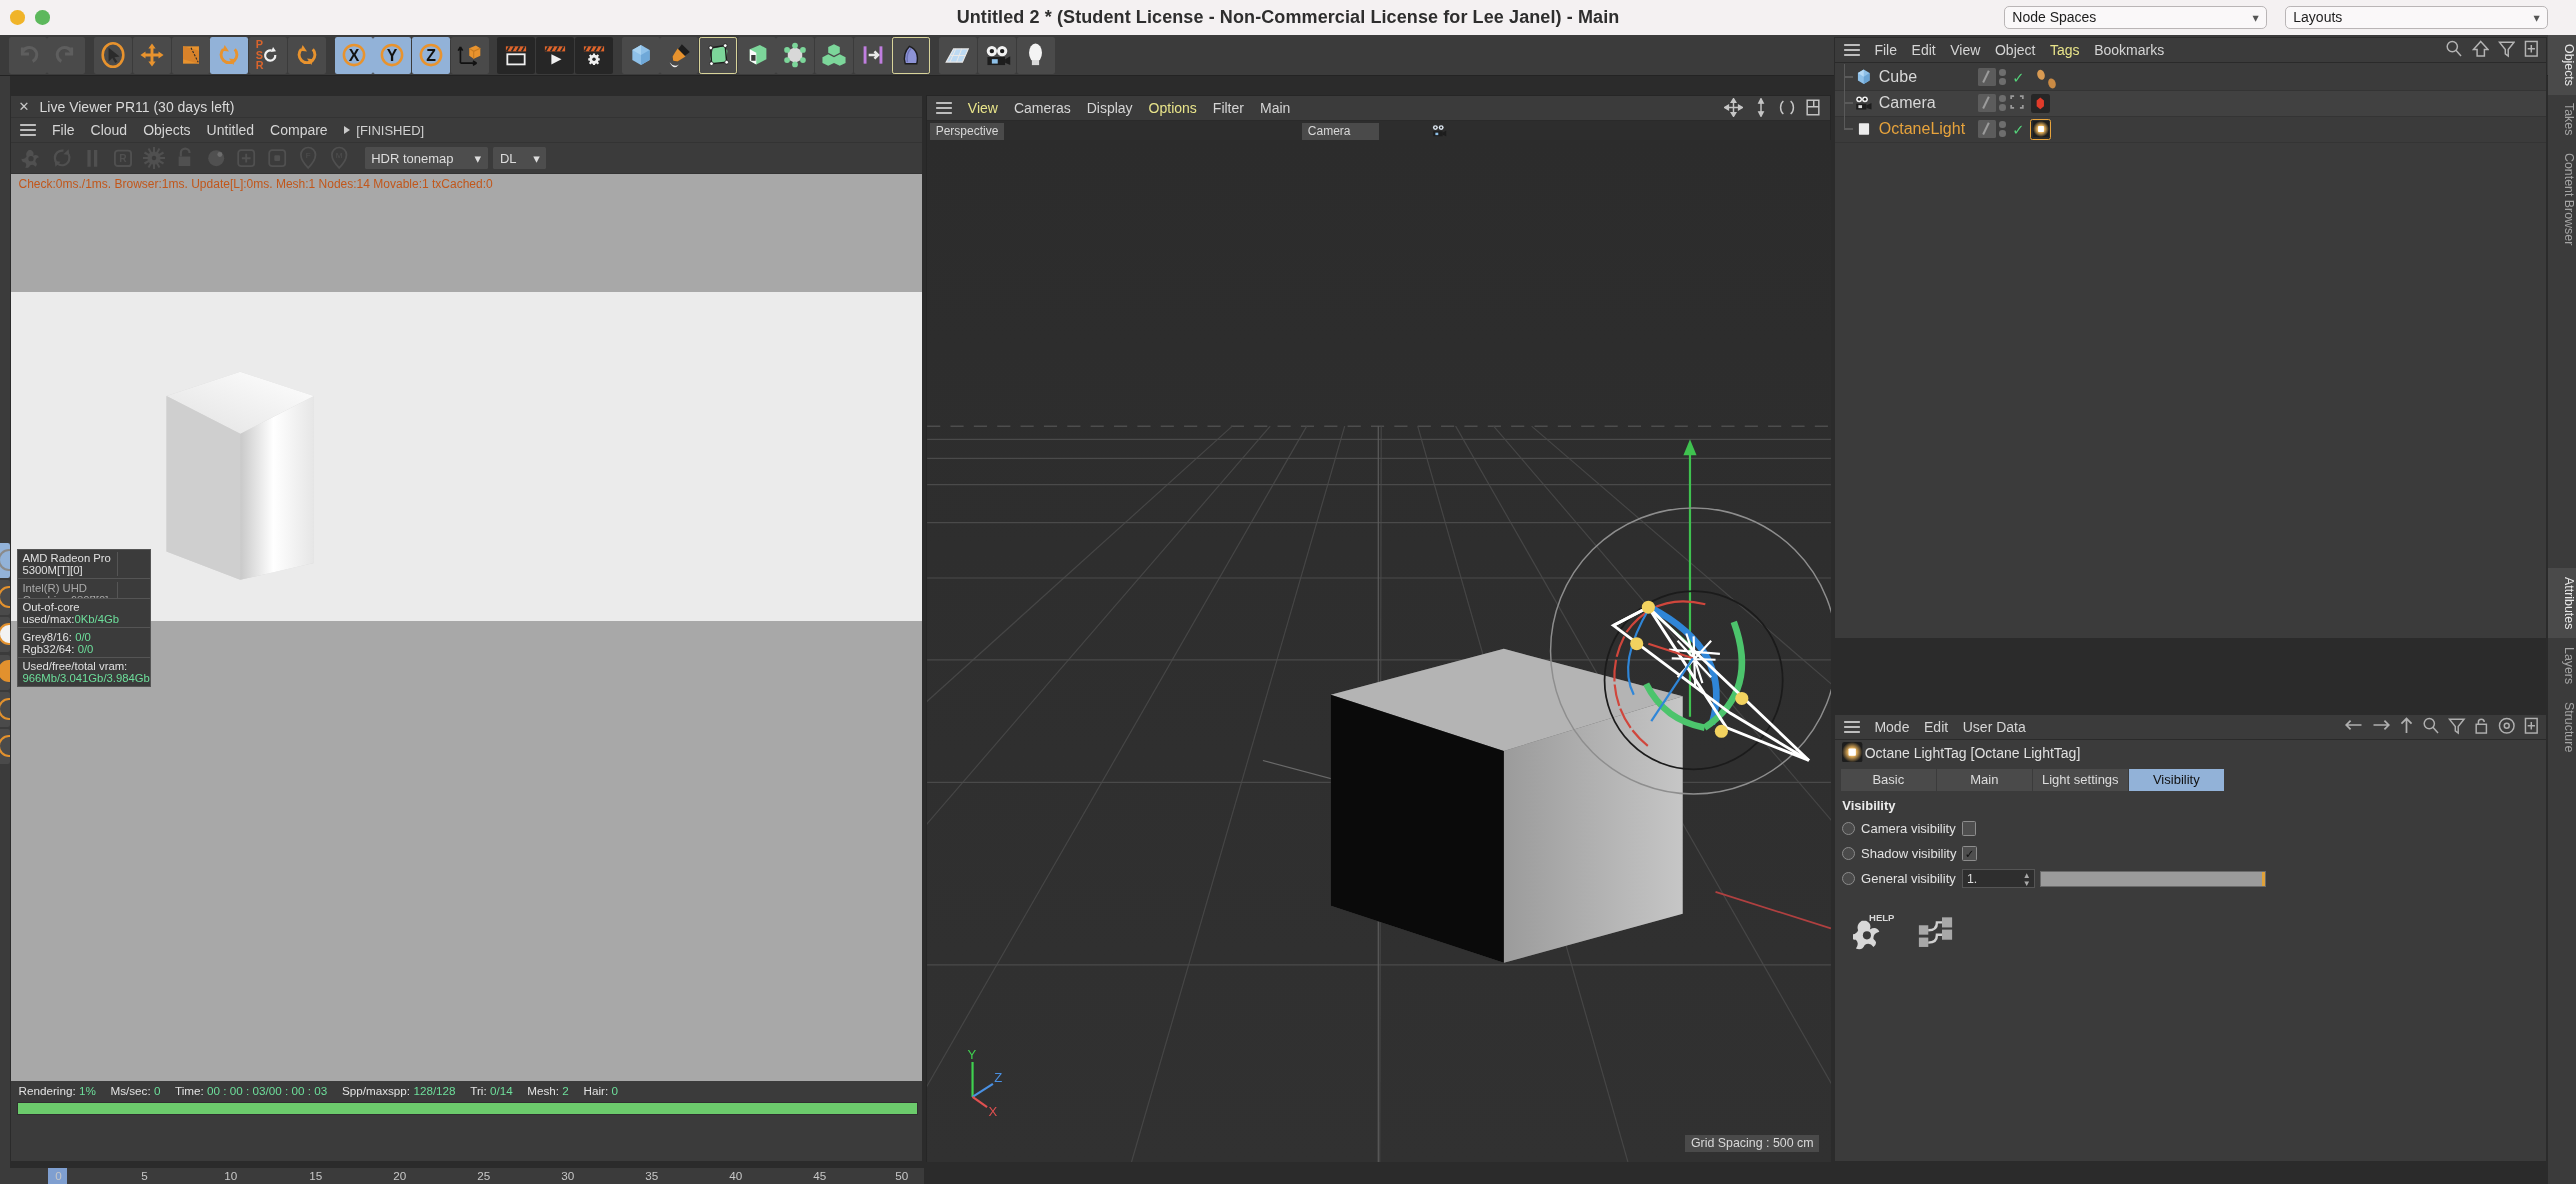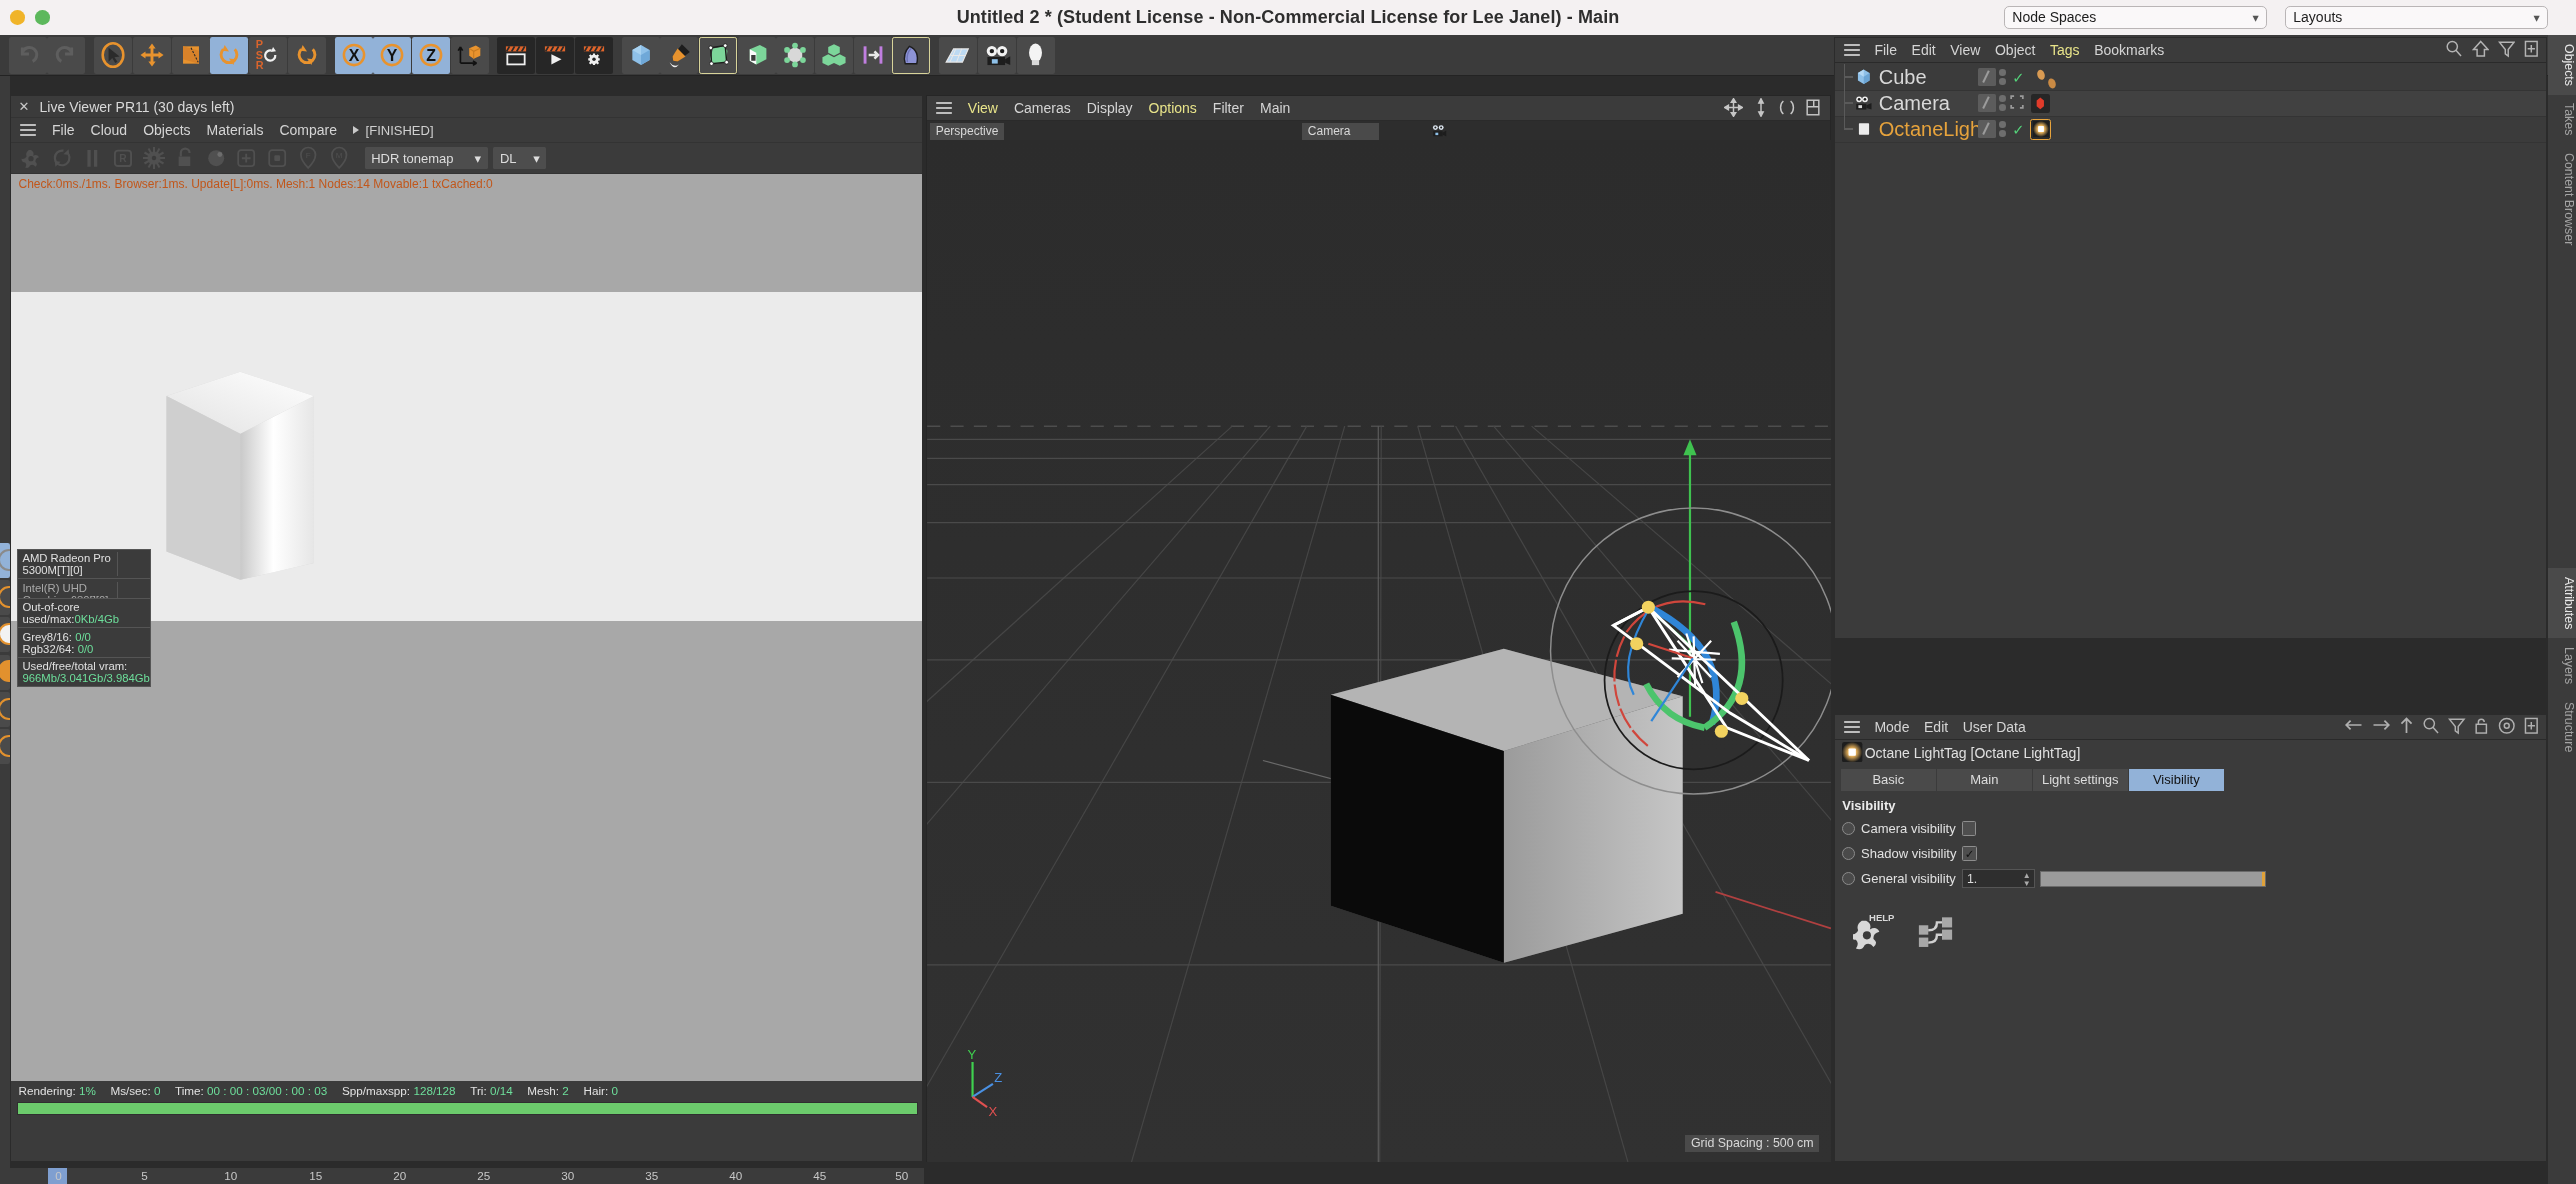--- a/index.html
+++ b/index.html
@@ -112,21 +112,21 @@
     border-bottom:0.7px solid #343434; }
   .om-row.alt { background:#414141; }
   .om-tline { width:19px; height:26px; position:relative; }
   .om-tline:before { content:""; position:absolute; left:8.8px; top:0; bottom:0;
     width:1.5px; background:#5a5a5a; }
   .om-tline:after { content:""; position:absolute; left:8.8px; top:12.4px;
     width:8.8px; height:1.5px; background:#5a5a5a; }
   .om-tline.last:before { bottom:13px; }
   .om-ico { width:19px; height:19px; margin-right:5.8px; display:flex;
     align-items:center; justify-content:center; }
-  .om-name { font-size:20px; color:#d8d8d8; }
+  .om-name { font-size:16px; color:#d8d8d8; }
   .om-name.sel { color:#e7a33c;text-align:right; }
   .om-dots { position:absolute; left:143px; display:flex; gap:3.7px;
     align-items:center; }
   .om-slash { width:17.5px; height:17.5px; background:#5c5c5c; border-radius:1.5px;
     position:relative; }
   .om-slash:after { content:""; position:absolute; left:7.3px; top:2.2px; width:1.5px;
     height:13px; background:#9b9b9b; transform:rotate(26deg); }
   .om-dotcol { display:flex; flex-direction:column; gap:2.2px; }
   .om-dot { width:6.6px; height:6.6px; border-radius:50%; background:#6e6e6e; }
   .om-check { color:#54d27a; font-size:14.6px; margin-left:2.9px; }
@@ -444,21 +444,21 @@
 
   <div id="lv-menubar">
     <div class="burger">
         <i></i>
         <i></i>
         <i></i>
       </div>
     <span class="lv-menu">File</span>
     <span class="lv-menu">Cloud</span>
     <span class="lv-menu">Objects</span>
-    <span class="lv-menu">Materials</span>
+    <span class="lv-menu">Untitled</span>
     <span class="lv-menu">Compare</span>
     <span id="lv-status">
       <span class="tri"></span>
       <span>[FINISHED]</span>
     </span>
   </div>
 
   <div id="lv-iconbar">
     <span class="lvi">
       <svg width="22" height="22" viewBox="0 0 30 30">

